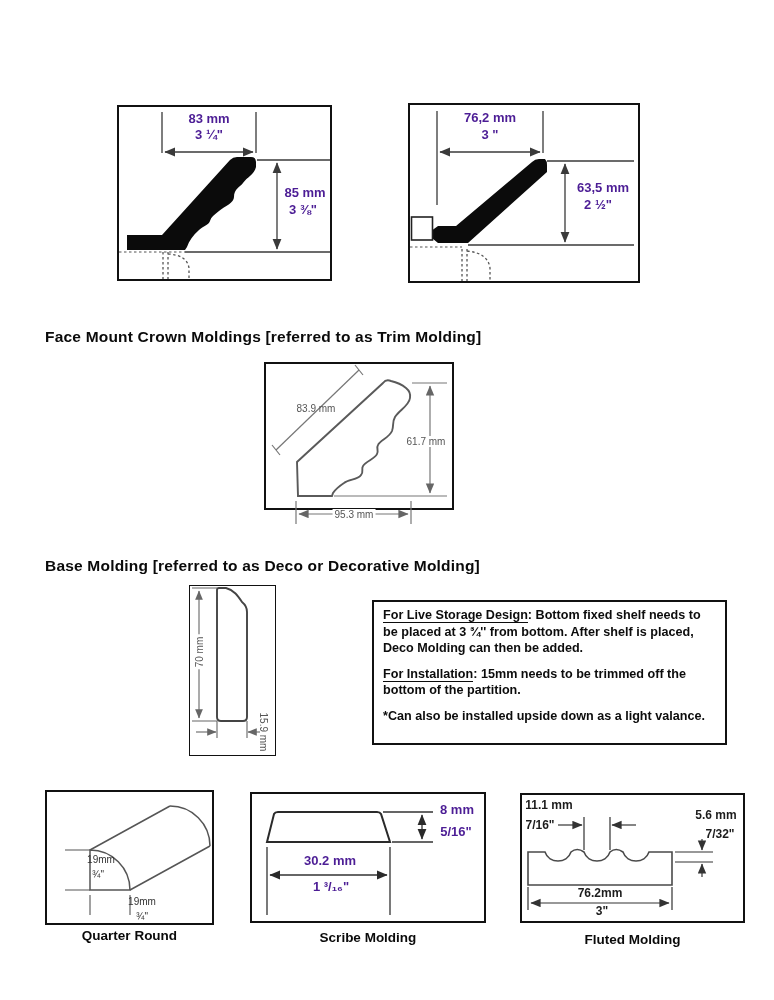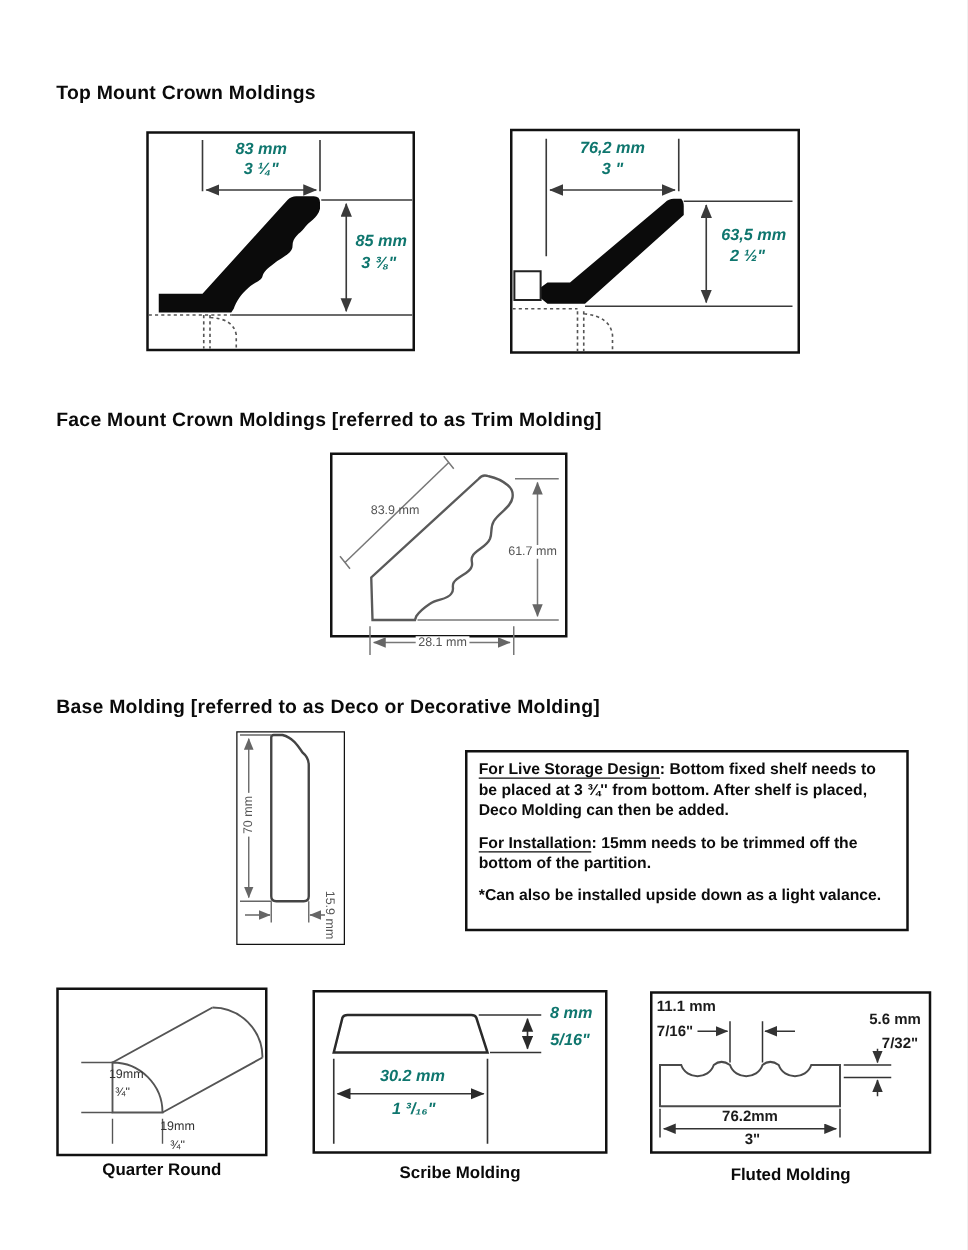--- a/index.html
+++ b/index.html
@@ -3,39 +3,38 @@
 <meta charset="utf-8">
 <style>
   html,body{margin:0;padding:0;background:#e8e8e8;}
   .page{position:relative;width:774px;height:1000px;background:#ffffff;margin:0 auto;
         font-family:"Liberation Sans", sans-serif;overflow:hidden;}
   .h{position:absolute;font-weight:700;font-size:15.5px;color:#0a0a0a;letter-spacing:.2px;white-space:nowrap;}
   .box{position:absolute;background:#fff;border:2px solid #111;box-sizing:border-box;}
   .box svg{position:absolute;left:0;top:0;display:block;}
   .caption{position:absolute;text-align:center;font-weight:700;font-size:13.5px;color:#0a0a0a;white-space:nowrap;}
   .dim{position:absolute;white-space:nowrap;transform:translateX(-50%);line-height:1.1;}
-  .dd{font-weight:700;font-size:13px;color:#0f766e;font-style:italic;}
+  .dd{font-weight:700;font-size:13px;color:#4c1d95;}
   .dg{font-size:10px;color:#555;}
   .dq{font-size:10px;color:#333;margin-left:32px;}
   .df{font-weight:600;font-size:12px;color:#1c1c1c;}
   .wbg{background:#fff;padding:0 2px;}
   .rot-ccw{transform:translate(-50%,-50%) rotate(-90deg);}
   .rot-cw{transform:translate(-50%,-50%) rotate(90deg);}
   .note{position:absolute;left:372px;top:600px;width:355px;height:145px;border:2px solid #111;
         box-sizing:border-box;padding:5px 9px 4px 9px;font-weight:700;font-size:12.6px;
         line-height:1.32;color:#0c0c0c;background:#fff;}
   .note p{margin:0 0 9px 0;}
   .note .ul{border-bottom:1.6px solid #0c0c0c;}
 </style>
 </head>
 <body>
 
 <div class="page">
 
-  <div class="h" style="left:45px;top:66px">Top Mount Crown Moldings</div>
   <div class="h" style="left:45px;top:328px">Face Mount Crown Moldings [referred to as Trim Molding]</div>
   <div class="h" style="left:45px;top:557px">Base Molding [referred to as Deco or Decorative Molding]</div>
 
   <div class="box" style="left:117px;top:105px;width:215px;height:176px">
     <svg width="211" height="172" viewBox="0 0 211 172">
       <defs>
         <marker id="ar1" markerWidth="9" markerHeight="8" refX="8" refY="3.5" orient="auto-start-reverse">
           <path d="M0,0 L8.5,3.5 L0,7 Z" fill="#3a3a3a"></path>
         </marker>
       </defs>
@@ -88,21 +87,21 @@
       <path d="M93,6 L10,86" stroke="#777" stroke-width="1.2" fill="none"></path>
       <path d="M89,1 L97,11 M6,81 L14,91" stroke="#777" stroke-width="1.2" fill="none"></path>
       <path d="M146,19 H181" stroke="#777" stroke-width="1.2" fill="none"></path>
       <path d="M68,132 H181" stroke="#777" stroke-width="1.2" fill="none"></path>
       <line x1="164" y1="22" x2="164" y2="129" stroke="#777" stroke-width="1.2" marker-start="url(#ar3)" marker-end="url(#ar3)"></line>
       <path d="M30,137 V160 M145,137 V160" stroke="#777" stroke-width="1.2" fill="none"></path>
       <line x1="33" y1="150" x2="142" y2="150" stroke="#777" stroke-width="1.2" marker-start="url(#ar3)" marker-end="url(#ar3)"></line>
     </svg>
     <span class="dim dg" style="left:50px;top:39px">83.9 mm</span>
     <span class="dim dg wbg" style="left:160px;top:72px">61.7 mm</span>
-    <span class="dim dg wbg" style="left:88px;top:145px">28.1 mm</span>
+    <span class="dim dg wbg" style="left:88px;top:145px">95.3 mm</span>
   </div>
 
   <div class="box" style="left:189px;top:585px;width:87px;height:171px;border-width:1.5px">
     <svg width="84" height="168" viewBox="0 0 84 168">
       <defs>
         <marker id="ar4" markerWidth="9" markerHeight="8" refX="8" refY="3.5" orient="auto-start-reverse">
           <path d="M0,0 L8.5,3.5 L0,7 Z" fill="#666"></path>
         </marker>
       </defs>
       <path d="M29,2 L36,2 C44,4 48,10 52,16 Q57,20 57,26 L57,131 Q57,135 53,135 L31,135 Q27,135 27,131 L27,4 Q27,2 29,2 Z" fill="#fff" stroke="#444" stroke-width="1.9"></path>

